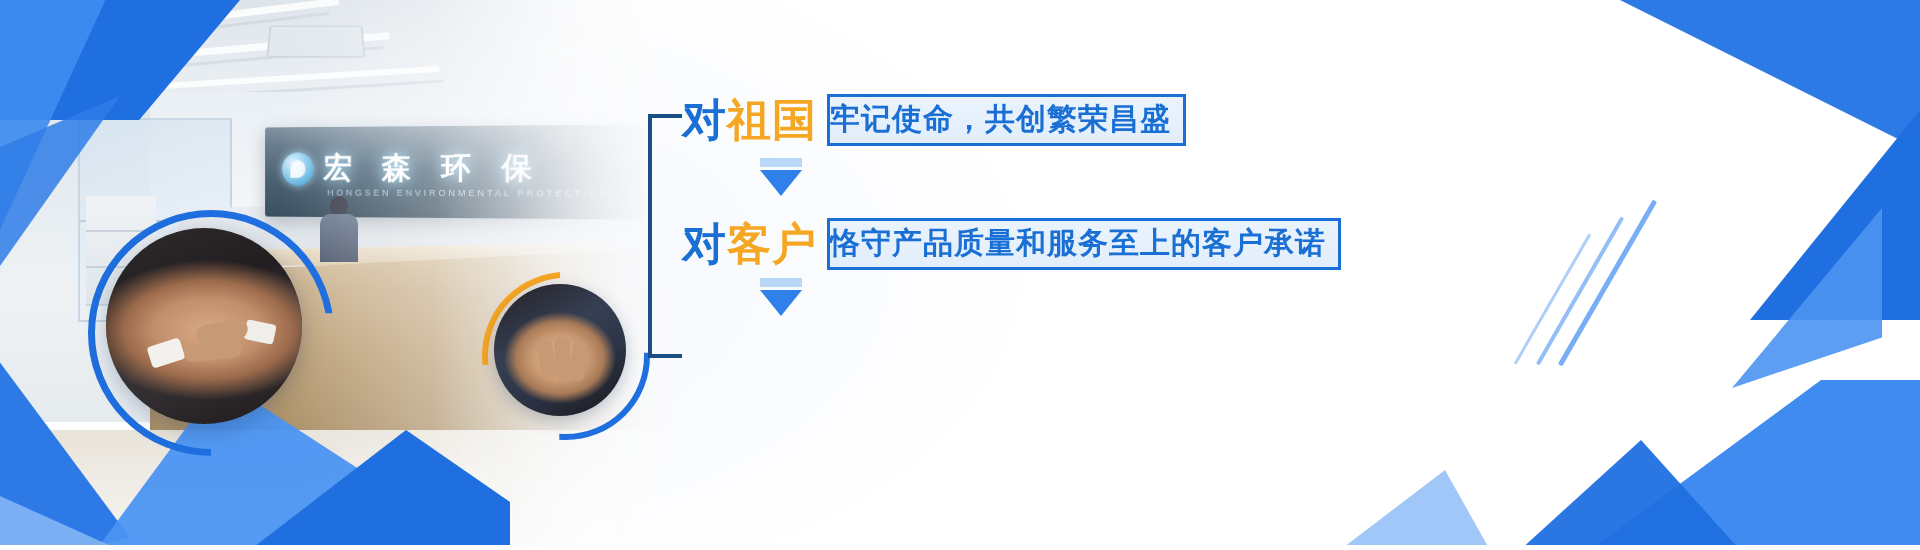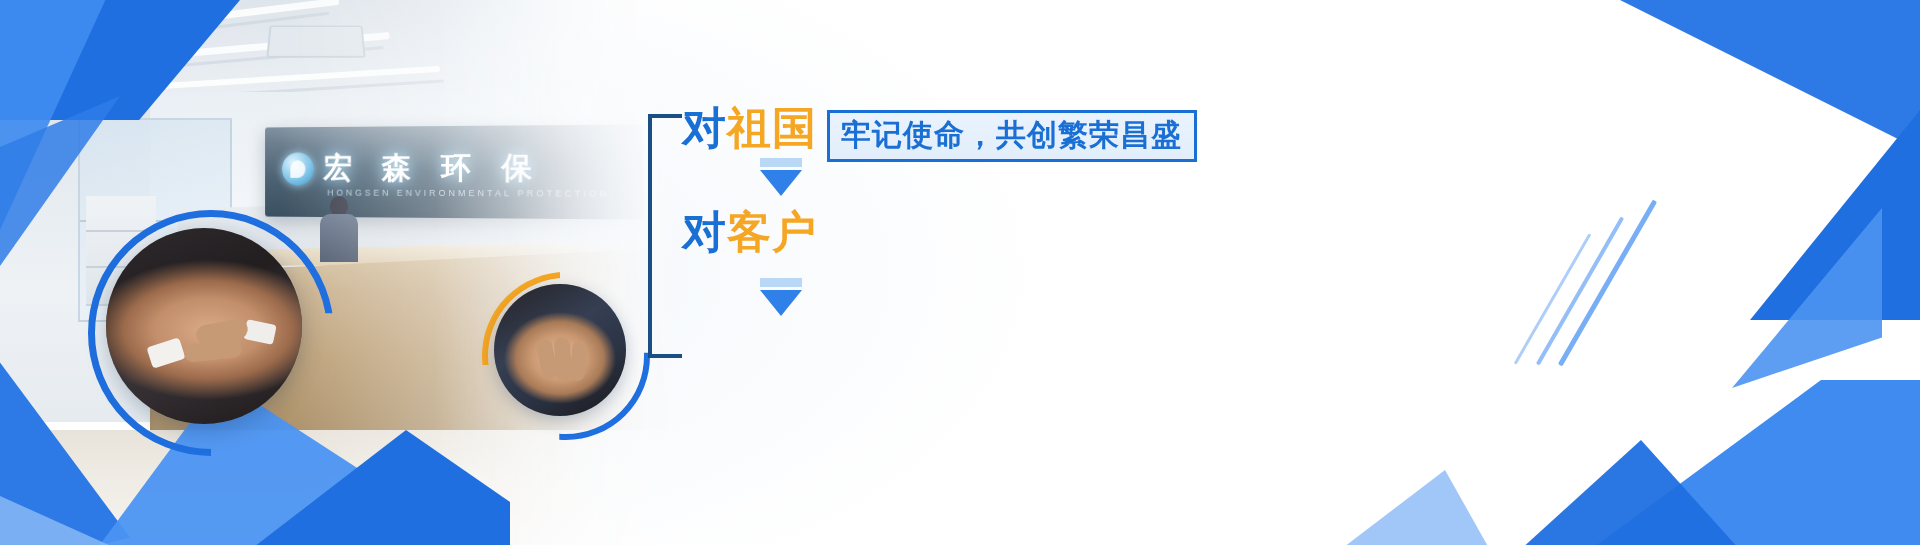--- a/index.html
+++ b/index.html
@@ -226,40 +226,39 @@
     position:absolute;left:0;top:36px;width:34px;height:244px;
     border-left:4px solid #1a4f86;
     border-top:4px solid #1a4f86;
     border-bottom:4px solid #1a4f86;
     box-sizing:border-box;
   }
   .row{
     position:absolute;left:34px;display:flex;align-items:center;gap:6px;white-space:nowrap;
   }
   .row-1{top:16px;}
-  .row-2{top:132px;}
+  .row-2{top:140px;}
   .row-3{top:258px;}
 
   .lead{
     font-family:"DejaVu Sans","Liberation Sans",sans-serif;
     font-size:44px;font-weight:700;line-height:1;letter-spacing:1px;
   }
   .lead .w-blue{color:#1a6fd4;}
   .lead .w-orange{color:#f5a623;}
 
   .boxed{
     font-family:"DejaVu Sans","Liberation Sans",sans-serif;
     font-size:30px;font-weight:700;letter-spacing:1px;
     color:#1a6fd4;
     background:linear-gradient(180deg,#eaf3fd 0%,#e2eefb 100%);
     border:3px solid #1a6fd4;
-    padding:7px 12px 9px 11px;
+    padding:7px 12px 9px 0;
     line-height:1;
     margin-left:4px;
-    margin-top:16px;
   }
 
   
   .arrow{
     position:absolute;width:0;height:0;
     border-left:21px solid transparent;
     border-right:21px solid transparent;
     border-top:26px solid #2f80e8;
   }
   .arrow-cap{
@@ -363,20 +362,21 @@
     <div class="row row-1">
       <span class="lead"><span class="w-blue">对</span><span class="w-orange">祖国</span></span>
       <span class="boxed">牢记使命，共创繁荣昌盛</span>
     </div>
 
     <div class="arrow-cap arrow-1c"></div>
     <div class="arrow arrow-1"></div>
 
     <div class="row row-2">
       <span class="lead"><span class="w-blue">对</span><span class="w-orange">客户</span></span>
+      <span class="boxed">恪守产品质量和服务至上的客户承诺</span>
     </div>
 
     <div class="arrow-cap arrow-2c"></div>
     <div class="arrow arrow-2"></div>
 
 
   </div>
 
 </div>
 

